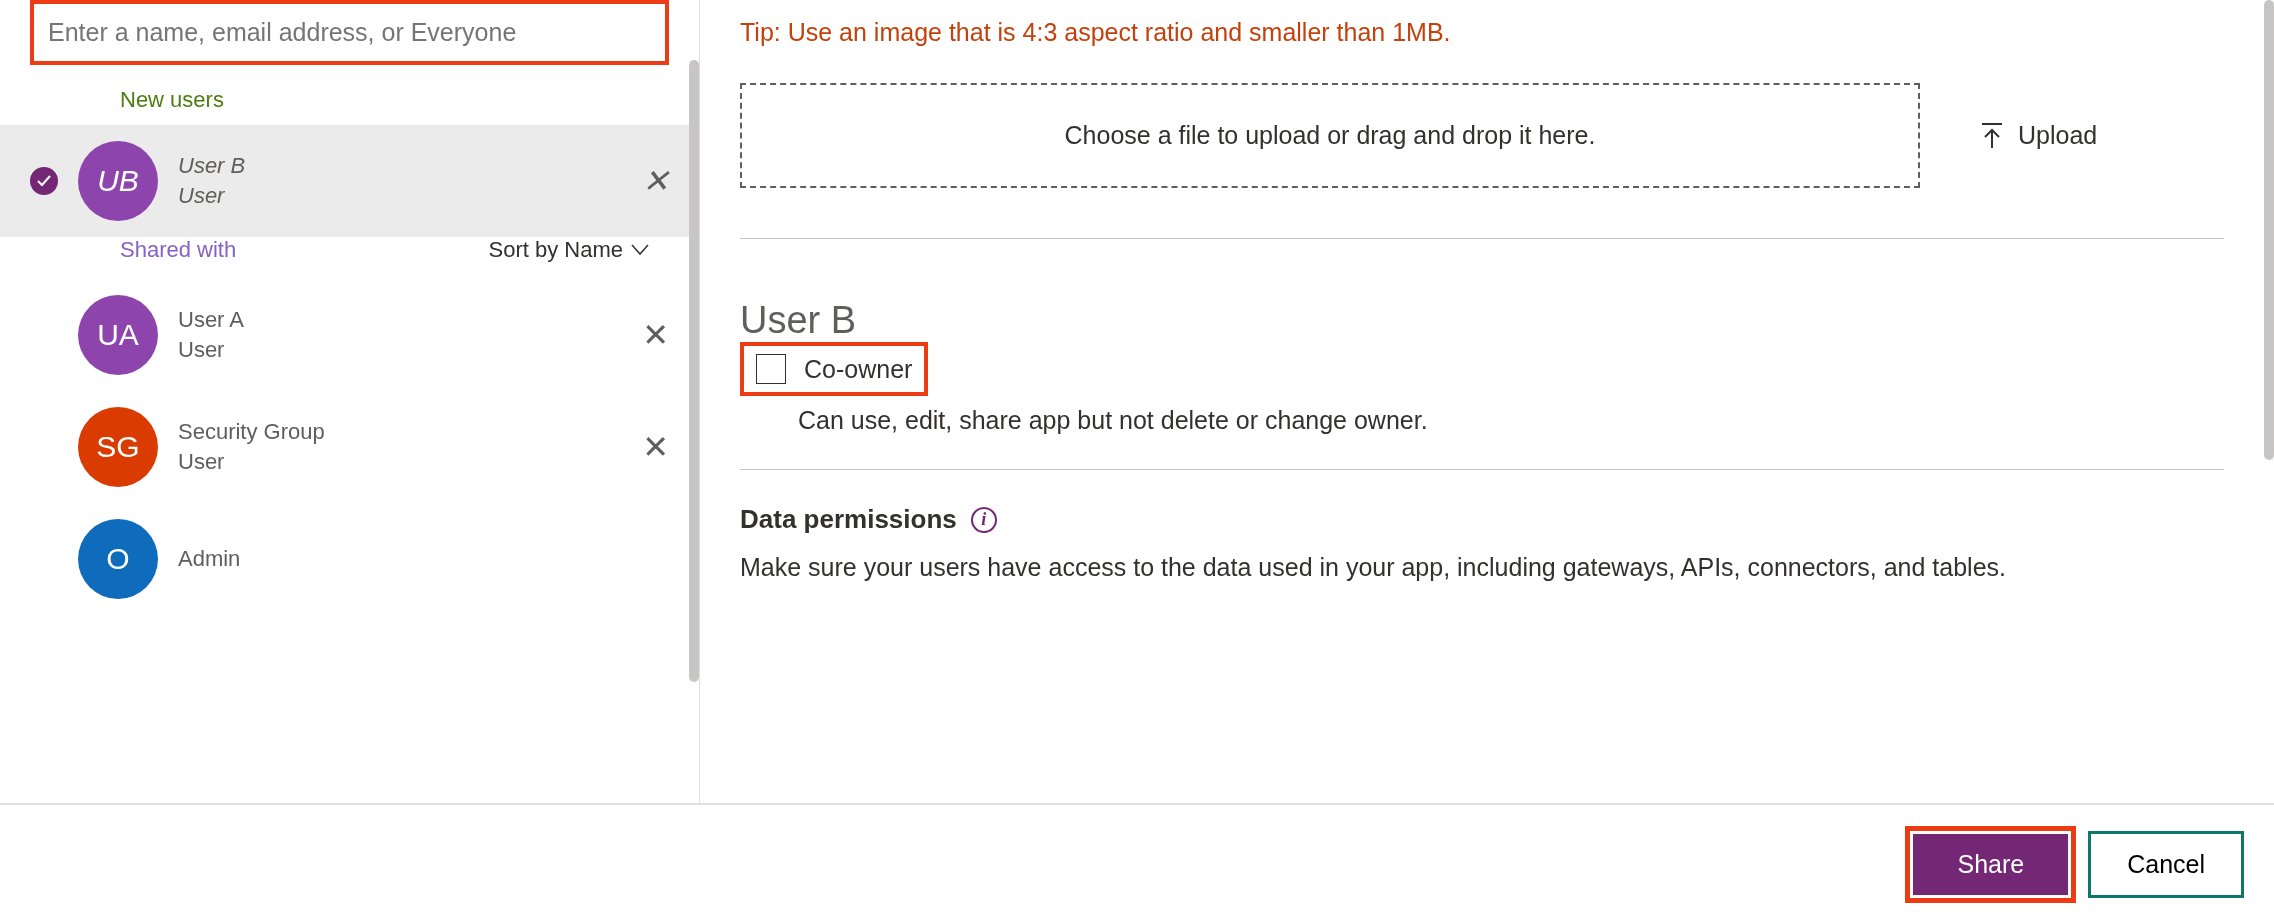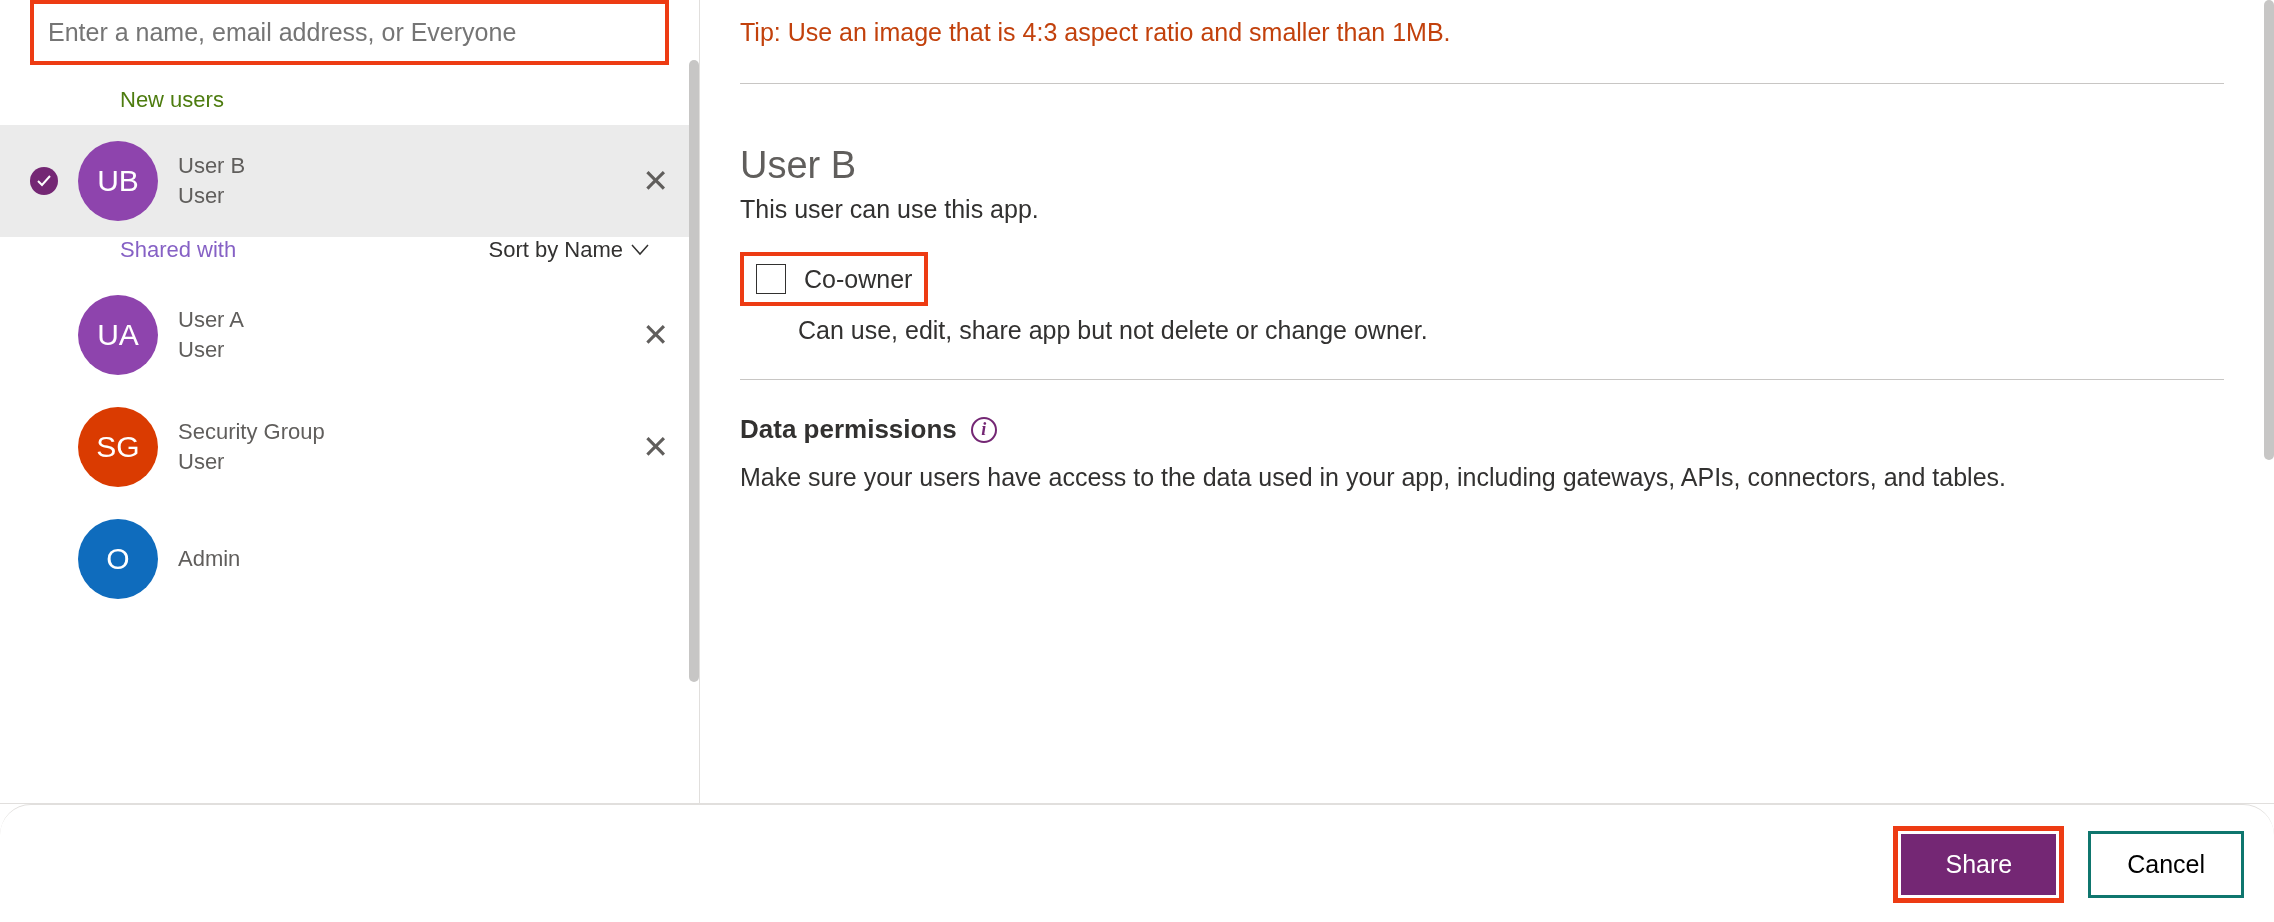--- a/index.html
+++ b/index.html
@@ -15,21 +15,21 @@
 .search-input {
   width: 100%; border: none; font-size: 25px; color: #605e5c;
   padding: 12px 12px; outline: none; background: #fff;
 }
 
 .new-users-header { padding: 12px 30px 12px 120px; color: #4d7c0f; font-size: 22px; font-weight: 400; }
 
 .user-row {
   display: flex; align-items: center; padding: 16px 20px 16px 30px; gap: 20px; position: relative;
 }
-.user-row.selected { background: #ebebeb; }
+.user-row.selected { background: #ebebeb; font-style: italic; }
 
 .check-circle {
   width: 28px; height: 28px; border-radius: 50%; background: #742774;
   display: flex; align-items: center; justify-content: center; flex-shrink: 0;
 }
 .check-spacer { width: 28px; flex-shrink: 0; }
 
 .avatar {
   width: 80px; height: 80px; border-radius: 50%; color: #fff;
   display: flex; align-items: center; justify-content: center;
@@ -95,21 +95,21 @@
   display: flex; align-items: center; justify-content: center; color: #742774;
   font-size: 18px; font-style: italic; font-family: Georgia, serif;
 }
 .perm-text { font-size: 25px; }
 
 
 .footer {
   position: absolute; bottom: 0; left: 0; right: 0;
   border-top: 1px solid #e1dfdd; background: #fff;
   display: flex; justify-content: flex-end; align-items: center;
-  gap: 24px; padding: 20px 30px 18px 30px; height: 118px; border-radius: 31px;
+  gap: 12px; padding: 20px 30px 18px 30px; height: 118px;
 }
 .btn { font-size: 25px; padding: 16px 36px; cursor: pointer; border: 3px solid #0f766e; background: #fff; }
 .btn-primary { background: #742774; color: #fff; border: none; padding: 16px 44px; }
 .primary-wrap { border: 5px solid #ed3b13; padding: 3px; }
 
 .right-scroll { position: absolute; right: 0; top: 0; width: 10px; height: 460px; background: #c7c6c5; border-radius: 5px; }
 </style>
 </head>
 <body>
 
@@ -185,25 +185,34 @@
             <path d="M2 8 L6 12 L14 3" stroke="#fff" stroke-width="2" fill="none"></path>
           </svg>
       </span>
       <span>Send an email invitation to new users</span>
     </div>
   </div>
 
   <div class="right-panel">
     <div class="tip-text">Tip: Use an image that is 4:3 aspect ratio and smaller than 1MB.</div>
 
+    <div class="upload-row">
+      <div class="drop-zone">Choose a file to upload or drag and drop it here.</div>
+      <div class="upload-btn">
+        <svg width="24" height="28" viewBox="0 0 24 28">
+          <line x1="2" y1="2" x2="22" y2="2" stroke="#323130" stroke-width="2"></line>
+          <path d="M12 26 L12 8 M5 15 L12 8 L19 15" stroke="#323130" stroke-width="2" fill="none"></path>
+        </svg>
+        <span>Upload</span>
+      </div>
+    </div>
 
     <div class="divider"></div>
 
     <div class="detail-title">User B</div>
-    <div class="detail-sub">This user can use this app.</div>
 
     <div>
       <div class="coowner-row">
         <span class="empty-checkbox"></span>
         <span class="coowner-label">Co-owner</span>
       </div>
     </div>
     <div class="coowner-desc">Can use, edit, share app but not delete or change owner.</div>
 
     <div class="divider"></div>

